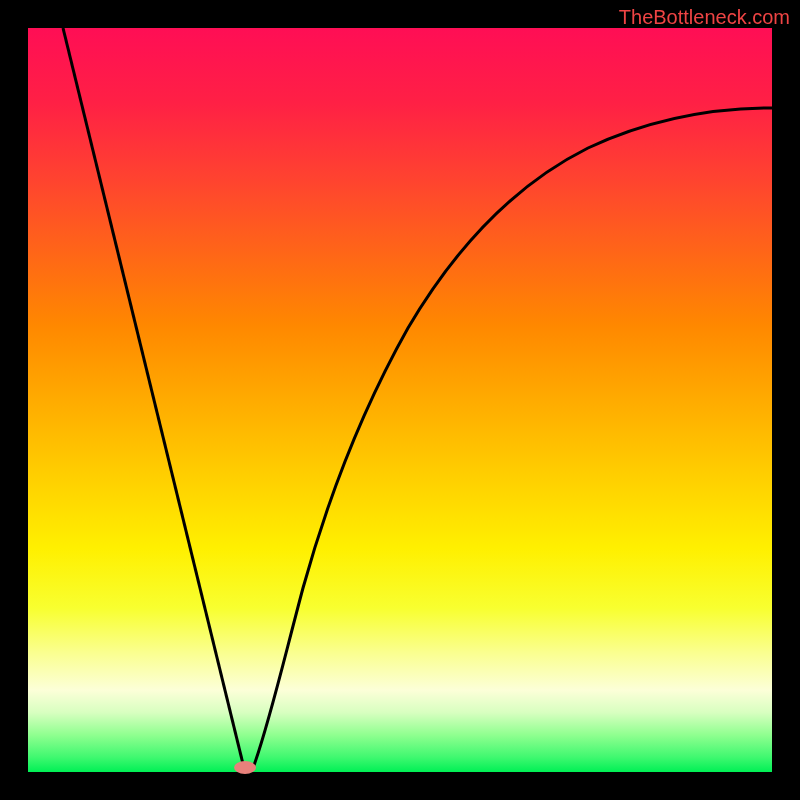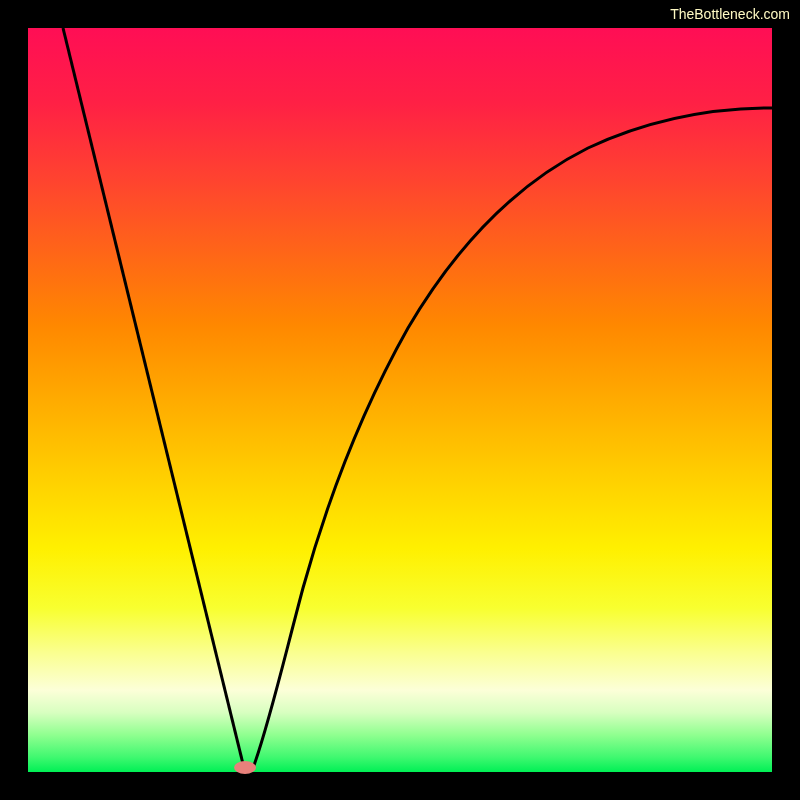--- a/index.html
+++ b/index.html
@@ -11,22 +11,22 @@
       width: 800px;
       height: 800px;
       background: #000;
       position: relative;
       font-family: Arial, sans-serif;
     }
     .watermark {
       position: absolute;
       top: 6px;
       right: 10px;
-      color: #fef9c3;
-      font-size: 14px;
+      color: #ef4444;
+      font-size: 20px;
       font-weight: normal;
       z-index: 10;
     }
     .chart-container {
       position: absolute;
       top: 28px;
       left: 28px;
       width: 744px;
       height: 744px;
       background: #000;

